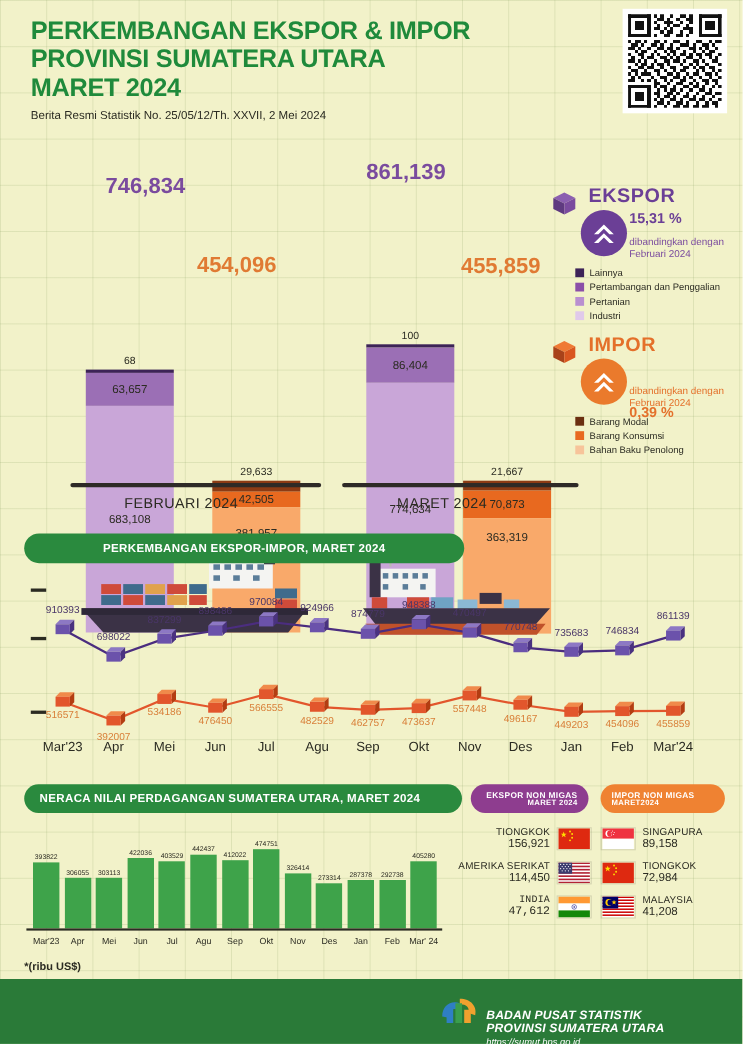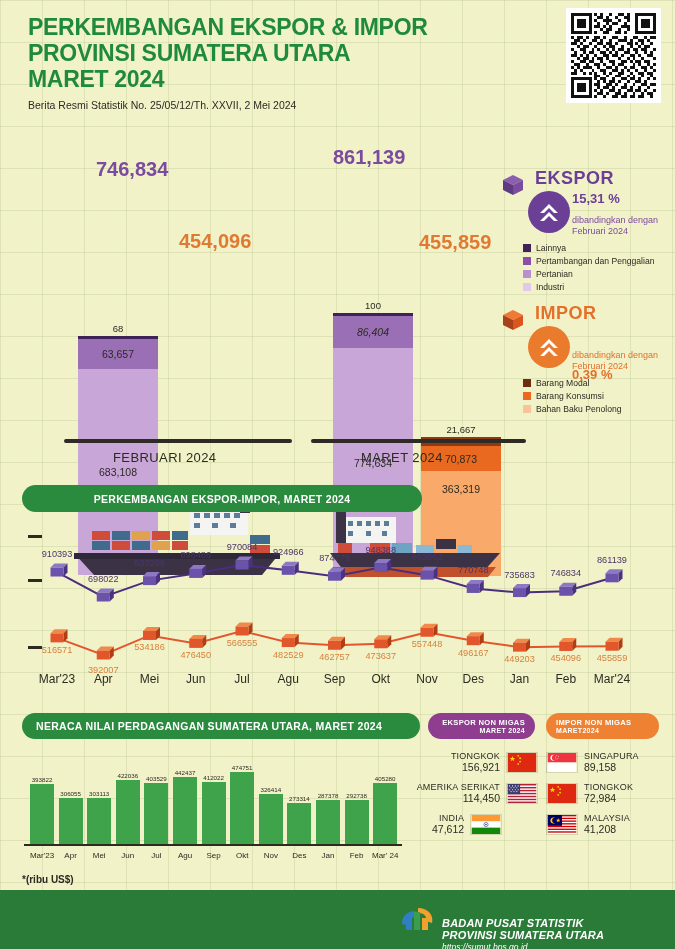--- a/index.html
+++ b/index.html
@@ -372,28 +372,38 @@
       <div class="toplabel">68</div>
       <div class="seg" style="height:3px; background:#3d2357;"></div>
       <div class="seg" style="height:30px; background:#9b6fb5;">
         <span>63,657</span>
       </div>
       <div class="seg" style="height:206px; background:#c9a6d8;">
         <span>683,108</span>
       </div>
     </div>
 
+    <div class="bar" style="left:157px; top:297px;">
+      <div class="toplabel">29,633</div>
+      <div class="seg" style="height:10px; background:#8c3b14;"></div>
+      <div class="seg" style="height:14px; background:#e8691f;">
+        <span>42,505</span>
+      </div>
+      <div class="seg" style="height:114px; background:#f9a96a; align-items:flex-start; padding-top:18px;">
+        <span>381,957</span>
+      </div>
+    </div>
 
     <div class="bigval exp" style="left:297px; top:6px;">861,139</div>
     <div class="bigval imp" style="left:383px; top:91px;">455,859</div>
 
     <div class="bar" style="left:297px; top:173px;">
       <div class="toplabel">100</div>
       <div class="seg" style="height:3px; background:#3d2357;"></div>
-      <div class="seg" style="height:32px; background:#9b6fb5;font-style:italic;">
+      <div class="seg" style="height:32px; background:#9b6fb5;">
         <span>86,404</span>
       </div>
       <div class="seg" style="height:229px; background:#c9a6d8;">
         <span>774,634</span>
       </div>
     </div>
 
     <div class="bar" style="left:385px; top:297px;">
       <div class="toplabel">21,667</div>
       <div class="seg" style="height:9px; background:#8c3b14;"></div>
@@ -702,21 +712,21 @@
       </svg>
     <div id="lineLabels">
         <div class="lbl exp" style="left: 57px; top: 34.0209px;">910393</div>
         <div class="lbl exp" style="left: 103.25px; top: 59px;">698022</div>
         <div class="lbl exp" style="left: 149.5px; top: 42.6182px;">837299</div>
         <div class="lbl exp" style="left: 195.75px; top: 35.4214px;">898486</div>
         <div class="lbl exp" style="left: 242px; top: 27px;">970084</div>
         <div class="lbl exp" style="left: 288.25px; top: 32.3068px;">924966</div>
         <div class="lbl exp" style="left: 334.5px; top: 38.2098px;">874779</div>
         <div class="lbl exp" style="left: 380.75px; top: 29.5519px;">948388</div>
-        <div class="lbl exp" style="left: 427px; top: 37.1415px;">883862</div>
+        <div class="lbl exp" style="left: 427px; top: 37.1415px;">470497</div>
         <div class="lbl exp" style="left: 473.25px; top: 50.4459px;">770748</div>
         <div class="lbl exp" style="left: 519.5px; top: 54.5703px; text-align: right;">735683</div>
         <div class="lbl exp" style="left: 565.75px; top: 53.2587px;">746834</div>
         <div class="lbl exp" style="left: 612px; top: 39.8141px;">861139</div>
         <div class="lbl imp" style="left: 57px; top: 129.873px;">516571</div>
         <div class="lbl imp" style="left: 103.25px; top: 150px;">392007</div>
         <div class="lbl imp" style="left: 149.5px; top: 127.451px;">534186</div>
         <div class="lbl imp" style="left: 195.75px; top: 135.389px;">476450</div>
         <div class="lbl imp" style="left: 242px; top: 123px;">566555</div>
         <div class="lbl imp" style="left: 288.25px; top: 134.553px;">482529</div>
@@ -847,21 +857,21 @@
         <circle cx="2" cy="6" r="0.6"></circle>
           <circle cx="5" cy="6" r="0.6"></circle>
           <circle cx="8" cy="6" r="0.6"></circle>
           <circle cx="11" cy="6" r="0.6"></circle>
         <circle cx="3.5" cy="8" r="0.6"></circle>
           <circle cx="6.5" cy="8" r="0.6"></circle>
           <circle cx="9.5" cy="8" r="0.6"></circle>
       </g>
     </svg>
   </div>
-  <div class="crow" style="left:432px; top:813px; width:106px; justify-content:flex-start;">
+  <div class="crow" style="left:432px; top:813px; width:106px; justify-content:flex-end;font-family:Liberation Mono, monospace;">
     <div class="cnames" style="text-align:right;">
       <span class="nm">INDIA</span>
       <span class="vl">47,612</span>
     </div>
     <svg class="flag" viewBox="0 0 30 20">
       <rect width="30" height="6.67" fill="#ff9933"></rect>
       <rect y="6.67" width="30" height="6.66" fill="#fff"></rect>
       <rect y="13.33" width="30" height="6.67" fill="#138808"></rect>
       <circle cx="15" cy="10" r="2.2" fill="none" stroke="#000080" stroke-width="0.5"></circle>
       <circle cx="15" cy="10" r="0.7" fill="#000080"></circle>

